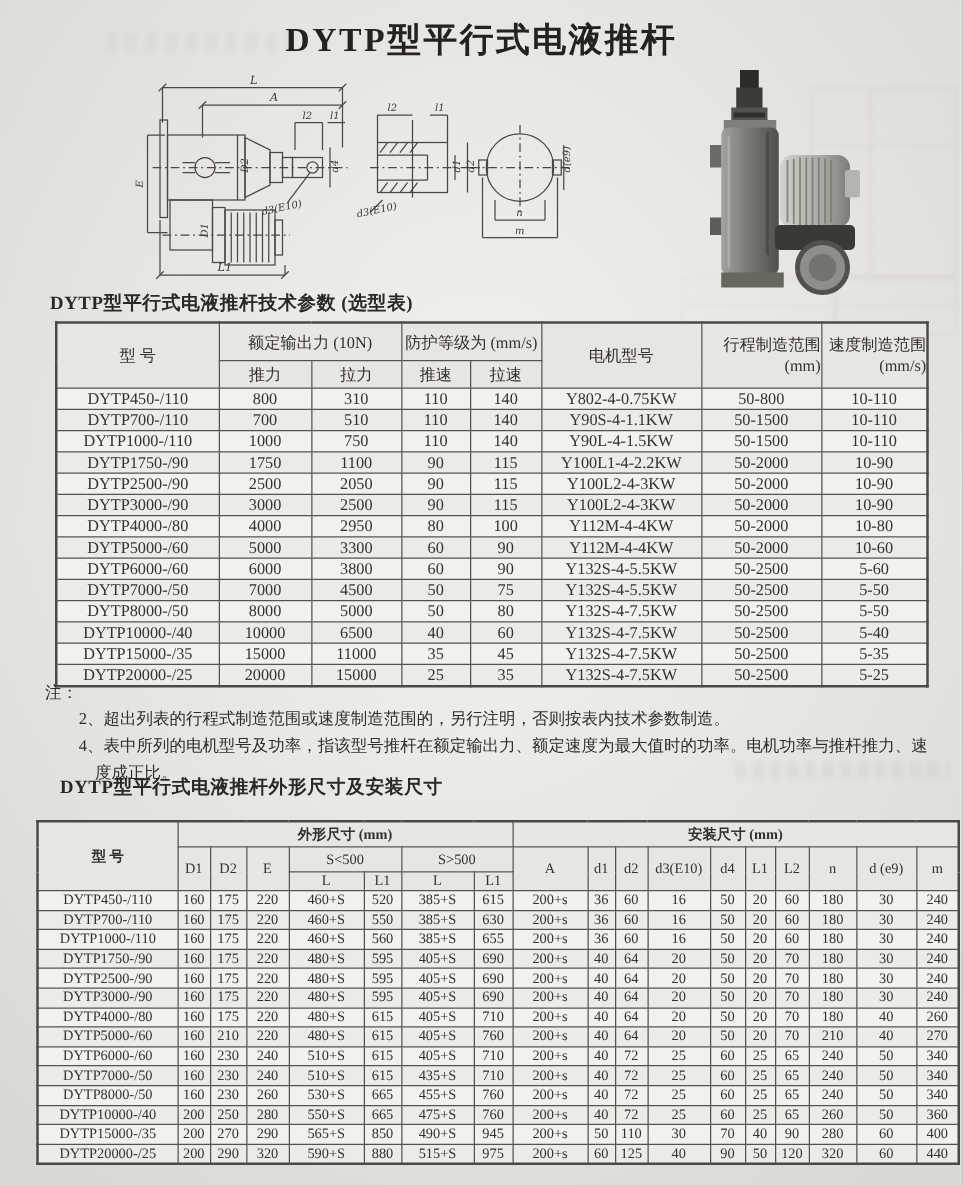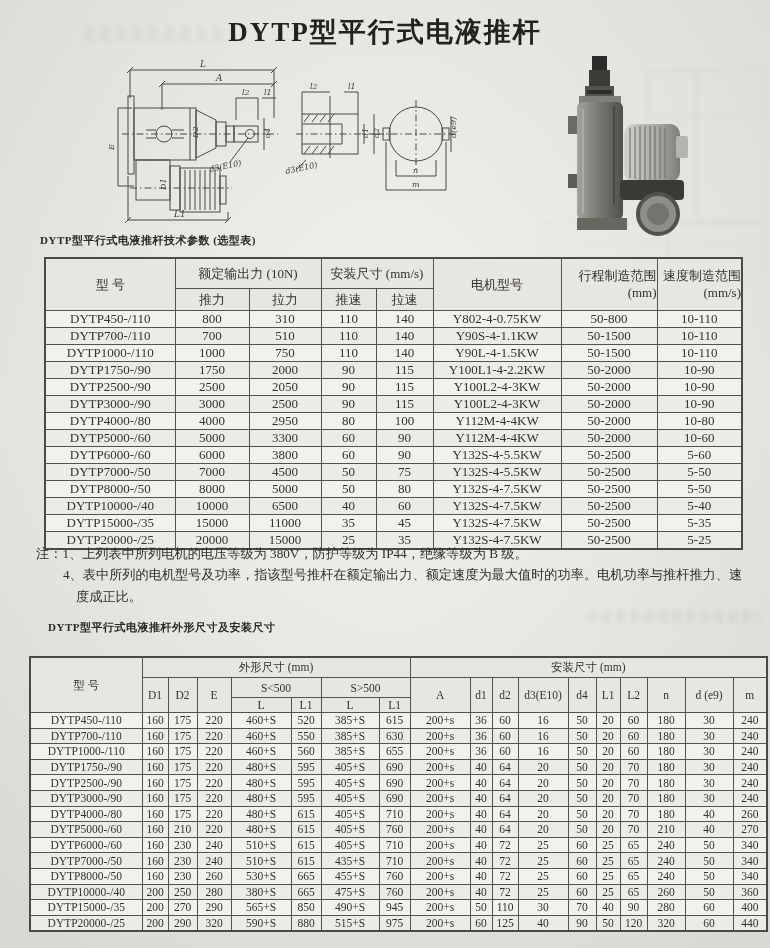--- a/index.html
+++ b/index.html
@@ -8,36 +8,36 @@
     background:
       radial-gradient(ellipse at 50% 40%, rgba(255,255,255,.35), rgba(0,0,0,.06) 95%),
       linear-gradient(180deg,#eae8e3 0%,#edebe6 45%,#e7e5df 100%);
     font-family:"Liberation Serif","DejaVu Serif",serif;color:#2e2d2b;
   }
   .title{
     position:absolute;top:14px;left:0;width:100%;margin:0;text-align:center;
     font-size:27px;font-weight:bold;letter-spacing:2px;color:#232220;
   }
   .sec-heading{
-    position:absolute;left:40px;font-size:11px;font-weight:bold;color:#2a2927;letter-spacing:.5px;
+    position:absolute;left:40px;font-size:15px;font-weight:bold;color:#2a2927;letter-spacing:.5px;
   }
   .sec1{top:233px;}
   .sec2{top:620px;left:34px;margin-left:14px;}
   .drawing{position:absolute;left:106px;top:58px;}
   .photo{position:absolute;left:538px;top:54px;}
   table{border-collapse:collapse;position:absolute;background:#f2f1ec;table-layout:fixed;}
   .t1{left:44px;top:257px;width:697px;font-size:13px;}
   .t2{left:29px;top:656px;width:737px;font-size:11.5px;}
   th,td{border:1px solid #55534e;text-align:center;padding:0;font-weight:normal;color:#33322f;overflow:hidden;white-space:nowrap;}
   table{border:2px solid #4b4945;}
   thead th{background:#e8e6e0;}
   .t1 thead tr:first-child th{height:29px;}
   .t1 thead tr:last-child th{height:21px;}
   .t1 tbody td{height:16px;}
-  .t2 thead tr:nth-child(1) th{height:19px;}
+  .t2 thead tr:nth-child(1) th{height:19px;font-weight:bold;}
   .t2 thead tr:nth-child(2) th{height:19px;}
   .t2 thead tr:nth-child(3) th{height:14px;}
   .t2 tbody td{height:14.6px;}
   .two-line{white-space:pre-line;line-height:1.25;text-align:right;}
   tbody tr:nth-child(even) td{background:#ecebe5;}
   .notes{position:absolute;left:36px;top:543px;width:708px;font-size:13.2px;line-height:1.62;color:#2f2e2c;}
   .note-row{white-space:normal;}
   .note-first{display:flex;}
   .note-prefix{flex:0 0 auto;}
   .note-cont{padding-left:27px;}
@@ -235,21 +235,21 @@
       <col style="width:55px">
         <col style="width:57px">
         <col style="width:128px">
       <col style="width:96px">
         <col style="width:85px">
     </colgroup>
     <thead>
       <tr>
         <th rowspan="2">型 号</th>
         <th colspan="2">额定输出力 (10N)</th>
-        <th colspan="2">安装尺寸 (mm/s)</th>
+        <th colspan="2">防护等级为 (mm/s)</th>
         <th rowspan="2">电机型号</th>
         <th rowspan="2" class="two-line">行程制造范围
 (mm)</th>
         <th rowspan="2" class="two-line">速度制造范围
 (mm/s)</th>
       </tr>
       <tr>
         <th>推力</th>
         <th>拉力</th>
         <th>推速</th>
@@ -283,21 +283,21 @@
           <td>750</td>
           <td>110</td>
           <td>140</td>
           <td>Y90L-4-1.5KW</td>
           <td>50-1500</td>
           <td>10-110</td>
         </tr>
         <tr>
           <td>DYTP1750-/90</td>
           <td>1750</td>
-          <td>2000</td>
+          <td>1100</td>
           <td>90</td>
           <td>115</td>
           <td>Y100L1-4-2.2KW</td>
           <td>50-2000</td>
           <td>10-90</td>
         </tr>
         <tr>
           <td>DYTP2500-/90</td>
           <td>2500</td>
           <td>2050</td>
@@ -396,22 +396,22 @@
           <td>Y132S-4-7.5KW</td>
           <td>50-2500</td>
           <td>5-25</td>
         </tr>
       </tbody>
   </table>
 
   <div class="notes">
     <div class="note-row note-first">
       <span class="note-prefix">注：</span>
-      <span class="note-text">1、上列表中所列电机的电压等级为 380V，防护等级为 IP44，绝缘等级为 B 级。</span>
     </div>
+    <div class="note-row note-cont">2、超出列表的行程式制造范围或速度制造范围的，另行注明，否则按表内技术参数制造。</div>
     <div class="note-row note-wrap">4、表中所列的电机型号及功率，指该型号推杆在额定输出力、额定速度为最大值时的功率。电机功率与推杆推力、速度成正比。</div>
   </div>
 
   <div class="sec-heading sec2">DYTP型平行式电液推杆外形尺寸及安装尺寸</div>
 
   <table class="t2">
     <colgroup>
       <col style="width:112px">
         <col style="width:26px">
         <col style="width:29px">
@@ -680,21 +680,21 @@
           <td>65</td>
           <td>240</td>
           <td>50</td>
           <td>340</td>
         </tr>
         <tr>
           <td>DYTP10000-/40</td>
           <td>200</td>
           <td>250</td>
           <td>280</td>
-          <td>380+S</td>
+          <td>550+S</td>
           <td>665</td>
           <td>475+S</td>
           <td>760</td>
           <td>200+s</td>
           <td>40</td>
           <td>72</td>
           <td>25</td>
           <td>60</td>
           <td>25</td>
           <td>65</td>

